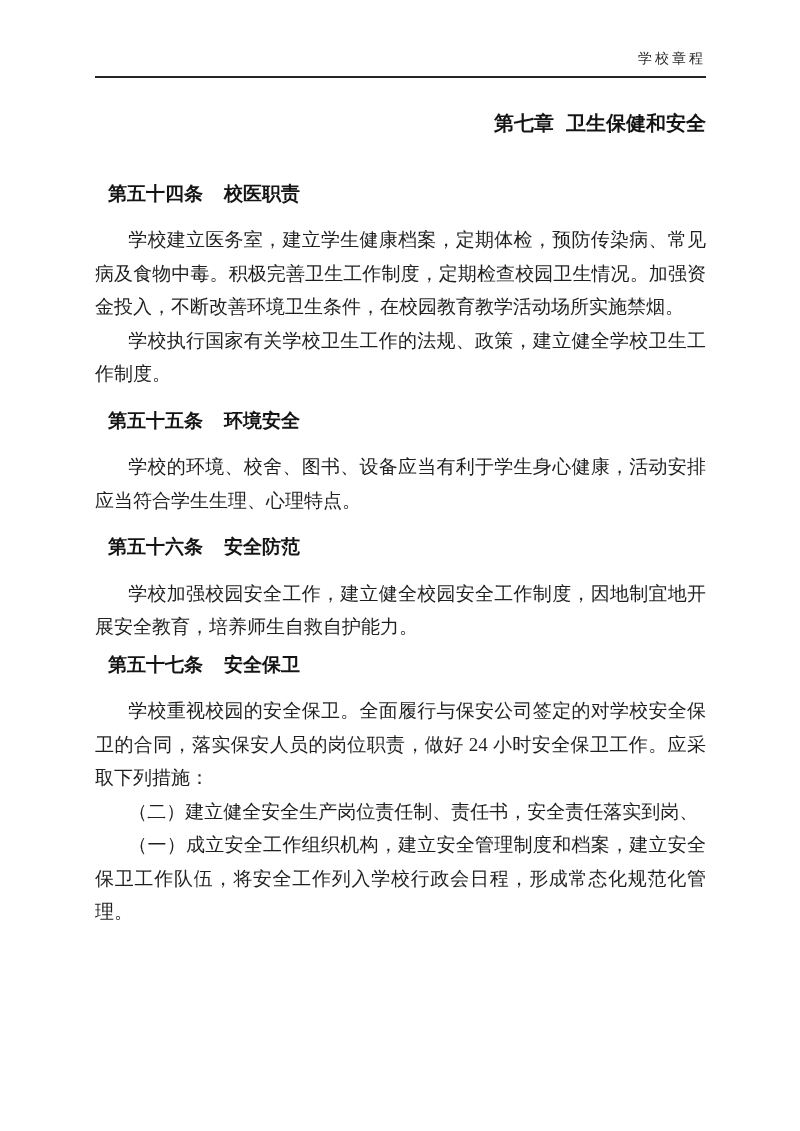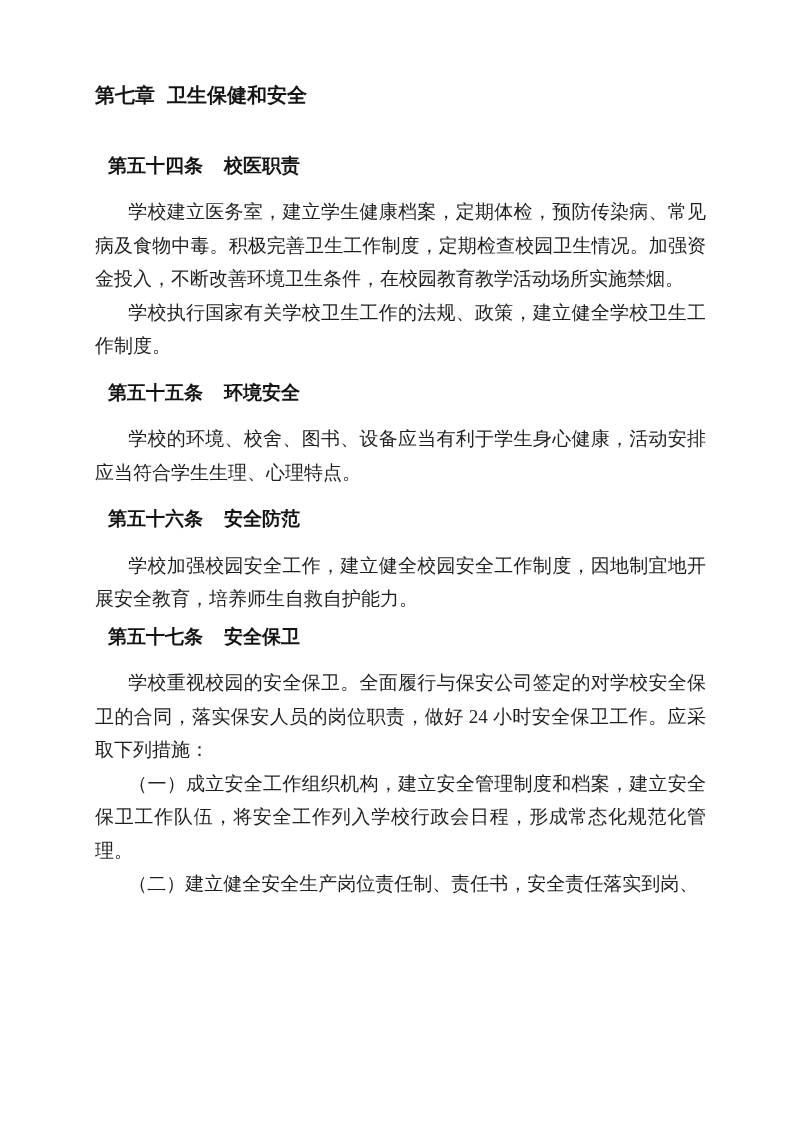--- a/index.html
+++ b/index.html
@@ -30,21 +30,21 @@
     font-size: 19px;
     line-height: 33.5px;
     text-align: justify;
   }
   p.para {
     margin: 0;
     text-indent: 1.75em;
   }
   .chapter-title {
     margin: 29px 0 36px 0;
-    text-align: left;
+    text-align: right;
     text-indent: 0;
     font-family: "Liberation Sans", "DejaVu Sans", sans-serif;
     font-weight: 700;
     font-size: 20px;
     line-height: 33.5px;
     color: #141414;
   }
   .chapter-title .chapter-gap { display: inline-block; width: 0.6em; }
   .section-heading {
     margin: 13px;
@@ -66,37 +66,40 @@
     font-size: 13px;
     letter-spacing: 1px;
     color: #3a3a3a;
   }
 </style>
 </head>
 <body>
 
 <div class="page">
 
+  <div class="running-header">
+    <span>学校章程</span>
+  </div>
 
   <div class="doc-body">
 
 
     <p class="chapter-title"><span>第七章</span><span class="chapter-gap"></span><span>卫生保健和安全</span></p>
 
     <p class="section-heading"><span>第五十四条</span><span class="heading-gap"></span><span>校医职责</span></p>
     <p class="para">学校建立医务室，建立学生健康档案，定期体检，预防传染病、常见病及食物中毒。积极完善卫生工作制度，定期检查校园卫生情况。加强资金投入，不断改善环境卫生条件，在校园教育教学活动场所实施禁烟。</p>
     <p class="para">学校执行国家有关学校卫生工作的法规、政策，建立健全学校卫生工作制度。</p>
 
     <p class="section-heading"><span>第五十五条</span><span class="heading-gap"></span><span>环境安全</span></p>
     <p class="para">学校的环境、校舍、图书、设备应当有利于学生身心健康，活动安排应当符合学生生理、心理特点。</p>
 
     <p class="section-heading"><span>第五十六条</span><span class="heading-gap"></span><span>安全防范</span></p>
     <p class="para">学校加强校园安全工作，建立健全校园安全工作制度，因地制宜地开展安全教育，培养师生自救自护能力。</p>
 
     <p class="section-heading extra-gap"><span>第五十七条</span><span class="heading-gap"></span><span>安全保卫</span></p>
     <p class="para">学校重视校园的安全保卫。全面履行与保安公司签定的对学校安全保卫的合同，落实保安人员的岗位职责，做好 24 小时安全保卫工作。应采取下列措施：</p>
+    <p class="para">（二）建立健全安全生产岗位责任制、责任书，安全责任落实到岗、</p>
     <p class="para">（一）成立安全工作组织机构，建立安全管理制度和档案，建立安全保卫工作队伍，将安全工作列入学校行政会日程，形成常态化规范化管理。</p>
-    <p class="para">（二）建立健全安全生产岗位责任制、责任书，安全责任落实到岗、</p>
 
   </div>
 
 
 </div>
 
 </body></html>

